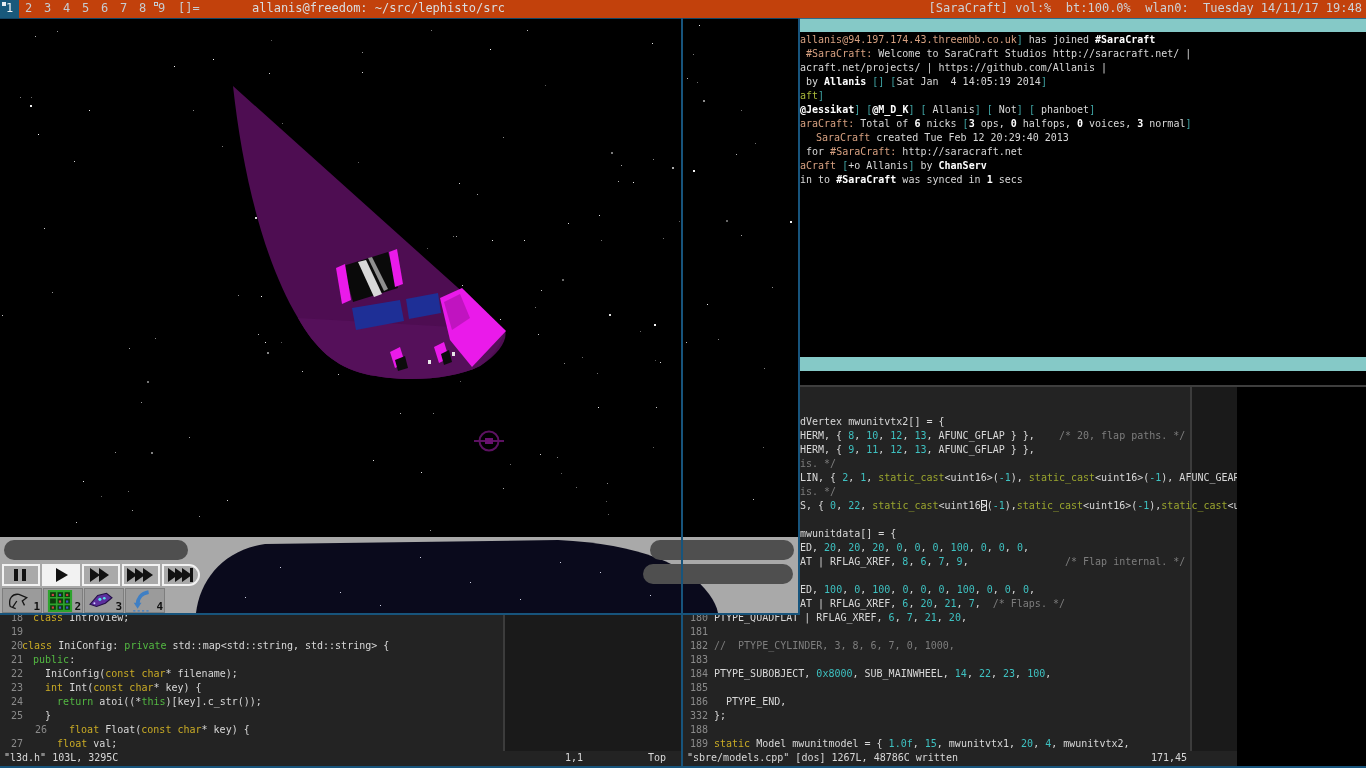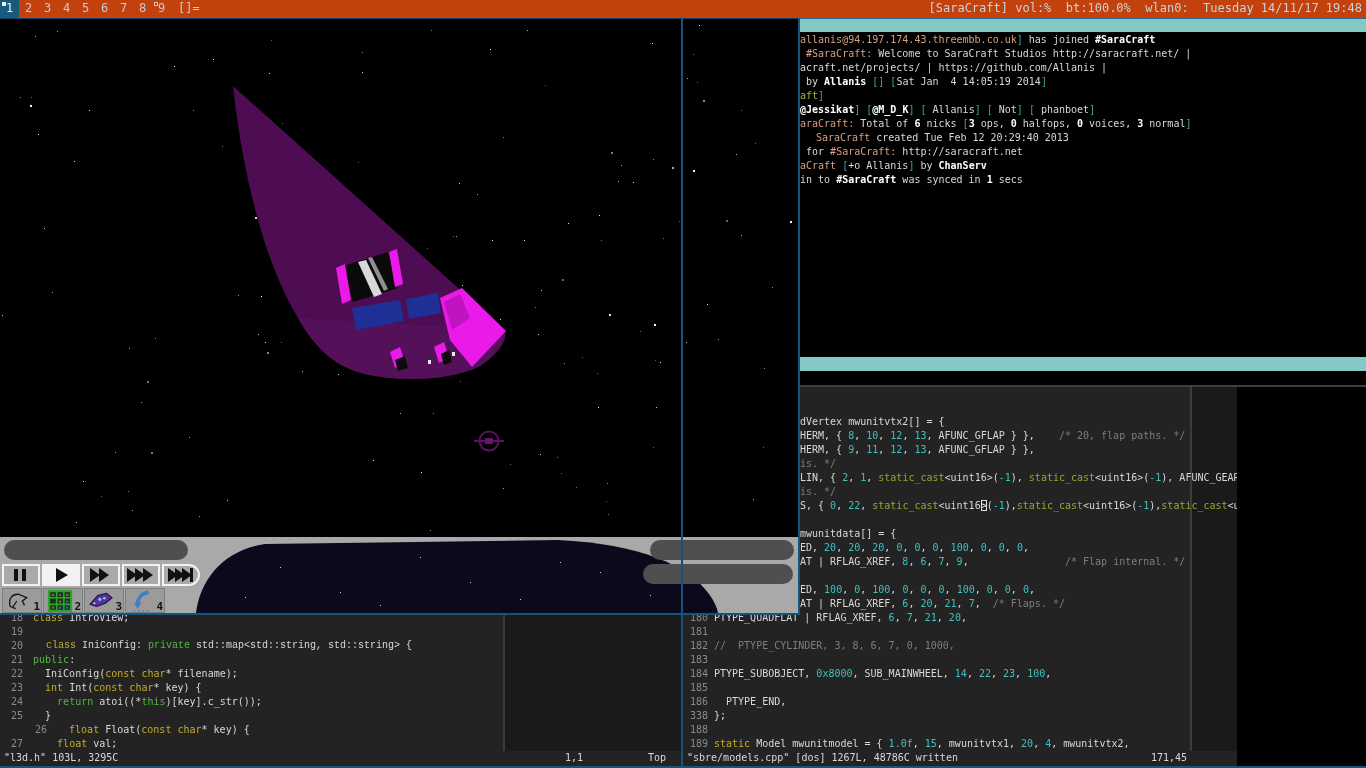--- a/index.html
+++ b/index.html
@@ -50,30 +50,31 @@
   .sep{position:absolute;background:#3e3e3e;}
 </style>
 </head>
 <body>
 
 <div id="screen">
 
   <div id="topbar">
     <span id="tags"><span class="tag sel"><span class="sq"></span><span>1</span></span><span class="tag"><span>2</span></span><span class="tag"><span>3</span></span><span class="tag"><span>4</span></span><span class="tag"><span>5</span></span><span class="tag"><span>6</span></span><span class="tag"><span>7</span></span><span class="tag"><span>8</span></span><span class="tag"><span class="sqh"></span><span>9</span></span></span>
     <span id="layoutsym">[]=</span>
+    <span id="wintitle">allanis@freedom: ~/src/lephisto/src</span>
     <span id="barstatus">[SaraCraft] vol:%  bt:100.0%  wlan0:  Tuesday 14/11/17 19:48</span>
   </div>
 
   <div class="win vimbg vimL" id="vimleft" style="left:0;top:18px;width:681px;height:748px;">
     <div class="ccline" style="left:503px;height:733px;"></div>
     <div class="ccdark" style="left:505px;width:176px;height:733px;"></div>
     <div>
         <div class="crow" style="top: 593px; left: 0px; width: 100%;"><span class="lnum">18</span><span class="ltext" style="left: 33px;"><span class="sy">class</span><span class="sw"> IntroView;</span></span></div>
         <div class="crow" style="top: 607px; left: 0px; width: 100%;"><span class="lnum">19</span><span class="ltext" style="left: 33px;"></span></div>
-        <div class="crow" style="top: 621px; left: 0px; width: 100%;"><span class="lnum">20</span><span class="ltext" style="left: 46px; font-family: Liberation Mono, monospace;"><span class="sy">class</span><span class="sw"> IniConfig: </span><span class="sg">private</span><span class="sw"> std::map&lt;std::string, std::string&gt; {</span></span></div>
+        <div class="crow" style="top: 621px; left: 0px; width: 100%;"><span class="lnum">20</span><span class="ltext" style="left: 22px;"><span class="sy">class</span><span class="sw"> IniConfig: </span><span class="sg">private</span><span class="sw"> std::map&lt;std::string, std::string&gt; {</span></span></div>
         <div class="crow" style="top: 635px; left: 0px; width: 100%;"><span class="lnum">21</span><span class="ltext" style="left: 33px;"><span class="sg">public</span><span class="sw">:</span></span></div>
         <div class="crow" style="top: 649px; left: 0px; width: 100%;"><span class="lnum">22</span><span class="ltext" style="left: 33px;"><span class="sw">  IniConfig(</span><span class="sy">const</span><span class="sw"> </span><span class="sy">char</span><span class="sw">* filename);</span></span></div>
         <div class="crow" style="top: 663px; left: 0px; width: 100%;"><span class="lnum">23</span><span class="ltext" style="left: 33px;"><span class="sw">  </span><span class="sy">int</span><span class="sw"> Int(</span><span class="sy">const</span><span class="sw"> </span><span class="sy">char</span><span class="sw">* key) {</span></span></div>
         <div class="crow" style="top: 677px; left: 0px; width: 100%;"><span class="lnum">24</span><span class="ltext" style="left: 33px; text-align: center;"><span class="sw">    </span><span class="sg">return</span><span class="sw"> atoi((*</span><span class="sg">this</span><span class="sw">)[key].c_str());</span></span></div>
         <div class="crow" style="top: 691px; left: 0px; width: 100%;"><span class="lnum">25</span><span class="ltext" style="left: 33px;"><span class="sw">  }</span></span></div>
         <div class="crow" style="top: 705px; left: 0px; width: 100%; margin-left: 24px;"><span class="lnum">26</span><span class="ltext" style="left: 33px;"><span class="sw">  </span><span class="sy">float</span><span class="sw"> Float(</span><span class="sy">const</span><span class="sw"> </span><span class="sy">char</span><span class="sw">* key) {</span></span></div>
         <div class="crow" style="top: 719px; left: 0px; width: 100%;"><span class="lnum">27</span><span class="ltext" style="left: 33px;"><span class="sw">    </span><span class="sy">float</span><span class="sw"> val;</span></span></div>
       </div>
     <div class="vstatus" style="left:4px;top:733px;">"l3d.h" 103L, 3295C</div>
     <div class="vstatus" style="left:565px;top:733px;">1,1</div>
@@ -121,21 +122,21 @@
         <div class="crow" style="top: 168px; left: 0px; width: 100%;"><span class="ltext" style="left: 117px;"><span class="sw">AT | RFLAG_XREF, </span><span class="sc">8</span><span class="sw">, </span><span class="sc">6</span><span class="sw">, </span><span class="sc">7</span><span class="sw">, </span><span class="sc">9</span><span class="sw">,                </span><span class="sm">/* Flap internal. */</span></span></div>
         <div class="crow" style="top: 196px; left: 0px; width: 100%;"><span class="ltext" style="left: 117px;"><span class="sw">ED, </span><span class="sc">100</span><span class="sw">, </span><span class="sc">0</span><span class="sw">, </span><span class="sc">100</span><span class="sw">, </span><span class="sc">0</span><span class="sw">, </span><span class="sc">0</span><span class="sw">, </span><span class="sc">0</span><span class="sw">, </span><span class="sc">100</span><span class="sw">, </span><span class="sc">0</span><span class="sw">, </span><span class="sc">0</span><span class="sw">, </span><span class="sc">0</span><span class="sw">,</span></span></div>
         <div class="crow" style="top: 210px; left: 0px; width: 100%;"><span class="ltext" style="left: 117px;"><span class="sw">AT | RFLAG_XREF, </span><span class="sc">6</span><span class="sw">, </span><span class="sc">20</span><span class="sw">, </span><span class="sc">21</span><span class="sw">, </span><span class="sc">7</span><span class="sw">,  </span><span class="sm">/* Flaps. */</span></span></div>
         <div class="crow" style="top: 224px; left: 0px; width: 100%;"><span class="lnum">180</span><span class="ltext" style="left: 31px;"><span class="sw">PTYPE_QUADFLAT | RFLAG_XREF, </span><span class="sc">6</span><span class="sw">, </span><span class="sc">7</span><span class="sw">, </span><span class="sc">21</span><span class="sw">, </span><span class="sc">20</span><span class="sw">,</span></span></div>
         <div class="crow" style="top: 238px; left: 0px; width: 100%;"><span class="lnum">181</span><span class="ltext" style="left: 31px;"></span></div>
         <div class="crow" style="top: 252px; left: 0px; width: 100%;"><span class="lnum">182</span><span class="ltext" style="left: 31px;"><span class="sm">//  PTYPE_CYLINDER, 3, 8, 6, 7, 0, 1000,</span></span></div>
         <div class="crow" style="top: 266px; left: 0px; width: 100%;"><span class="lnum">183</span><span class="ltext" style="left: 31px;"></span></div>
         <div class="crow" style="top: 280px; left: 0px; width: 100%;"><span class="lnum">184</span><span class="ltext" style="left: 31px;"><span class="sw">PTYPE_SUBOBJECT, </span><span class="sc">0x8000</span><span class="sw">, SUB_MAINWHEEL, </span><span class="sc">14</span><span class="sw">, </span><span class="sc">22</span><span class="sw">, </span><span class="sc">23</span><span class="sw">, </span><span class="sc">100</span><span class="sw">,</span></span></div>
         <div class="crow" style="top: 294px; left: 0px; width: 100%;"><span class="lnum">185</span><span class="ltext" style="left: 31px;"></span></div>
         <div class="crow" style="top: 308px; left: 0px; width: 100%;"><span class="lnum">186</span><span class="ltext" style="left: 31px; text-align: center;"><span class="sw">  PTYPE_END,</span></span></div>
-        <div class="crow" style="top: 322px; left: 0px; width: 100%;"><span class="lnum">338</span><span class="ltext" style="left: 31px;"><span class="sw">};</span></span></div>
+        <div class="crow" style="top: 322px; left: 0px; width: 100%;"><span class="lnum">332</span><span class="ltext" style="left: 31px;"><span class="sw">};</span></span></div>
         <div class="crow" style="top: 336px; left: 0px; width: 100%;"><span class="lnum">188</span><span class="ltext" style="left: 31px;"></span></div>
         <div class="crow" style="top: 350px; left: 0px; width: 100%;"><span class="lnum">189</span><span class="ltext" style="left: 31px;"><span class="sy">static</span><span class="sw"> Model mwunitmodel = { </span><span class="sc">1.0f</span><span class="sw">, </span><span class="sc">15</span><span class="sw">, mwunitvtx1, </span><span class="sc">20</span><span class="sw">, </span><span class="sc">4</span><span class="sw">, mwunitvtx2,</span></span></div>
       </div>
     <div class="vstatus" style="left:4px;top:364px;">"sbre/models.cpp" [dos] 1267L, 48786C written</div>
     <div class="vstatus" style="left:468px;top:364px;">171,45</div>
     <div class="vstatus" style="left:646px;top:364px;">13%</div>
   </div>
 
   <div id="gamewin">
     <svg id="starfield" width="800" height="519" style="position:absolute;left:0;top:0;">

